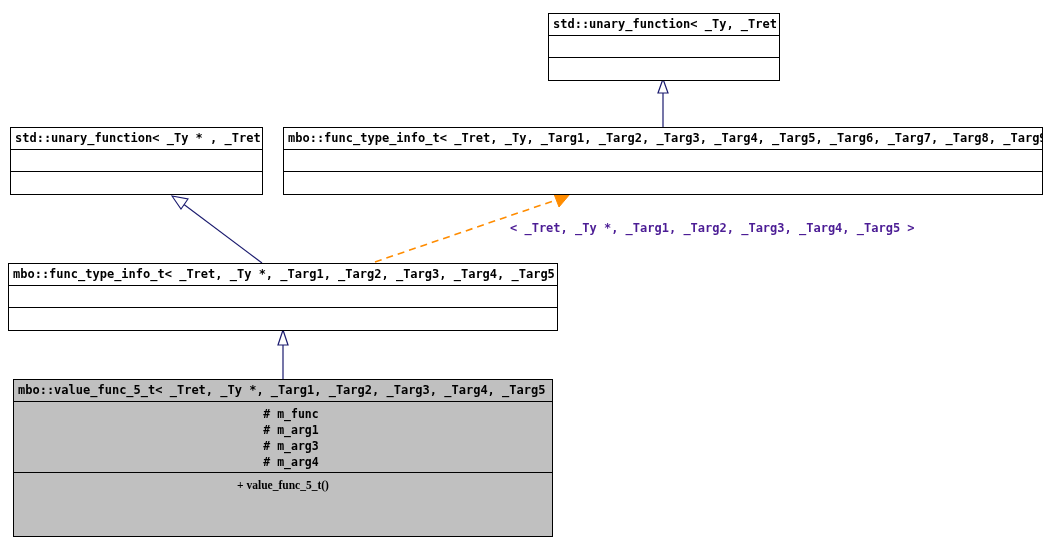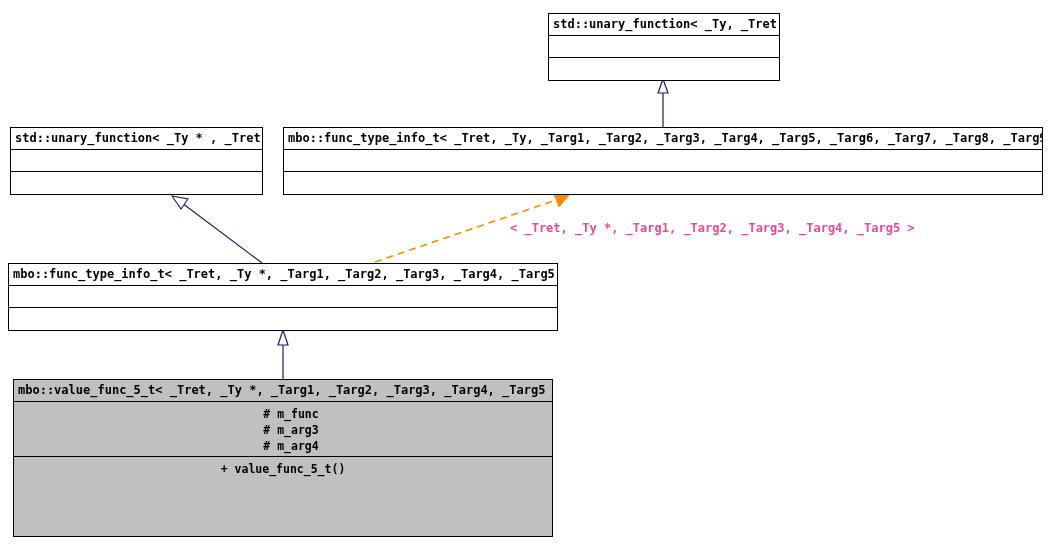--- a/index.html
+++ b/index.html
@@ -54,21 +54,21 @@
     font-size: 11.5px;
     font-weight: bold;
     line-height: 16px;
     white-space: nowrap;
     color: #000000;
   }
   .edge-label {
     position: absolute;
     font-size: 12px;
     font-weight: bold;
-    color: #ec4899;
+    color: #4c1d95;
     white-space: nowrap;
     line-height: 1;
   }
   svg.edges {
     position: absolute;
     left: 0;
     top: 0;
     width: 1049px;
     height: 556px;
     pointer-events: none;
@@ -134,22 +134,23 @@
     <div class="uml-compartment" style="height:22px;"></div>
     <div class="uml-sep"></div>
     <div class="uml-compartment" style="height:22px;"></div>
   </div>
 
   <div class="uml-box filled" style="left:13px; top:379px; width:540px; height:158px;">
     <div class="uml-title">mbo::value_func_5_t&lt; _Tret, _Ty *, _Targ1, _Targ2, _Targ3, _Targ4, _Targ5 &gt;</div>
     <div class="uml-sep"></div>
     <div class="uml-compartment" style="padding-top:4px;margin-left:16px;">
       <div class="uml-row"># m_func</div>
+      <div class="uml-row"># m_arg1</div>
       <div class="uml-row"># m_arg3</div>
       <div class="uml-row"># m_arg4</div>
     </div>
     <div class="uml-sep"></div>
-    <div class="uml-compartment" style="padding-top:4px;">
+    <div class="uml-compartment" style="padding-top:4px;font-family:Liberation Serif, serif;">
       <div class="uml-row">+ value_func_5_t()</div>
     </div>
   </div>
 
 </div>
 
 </body></html>

